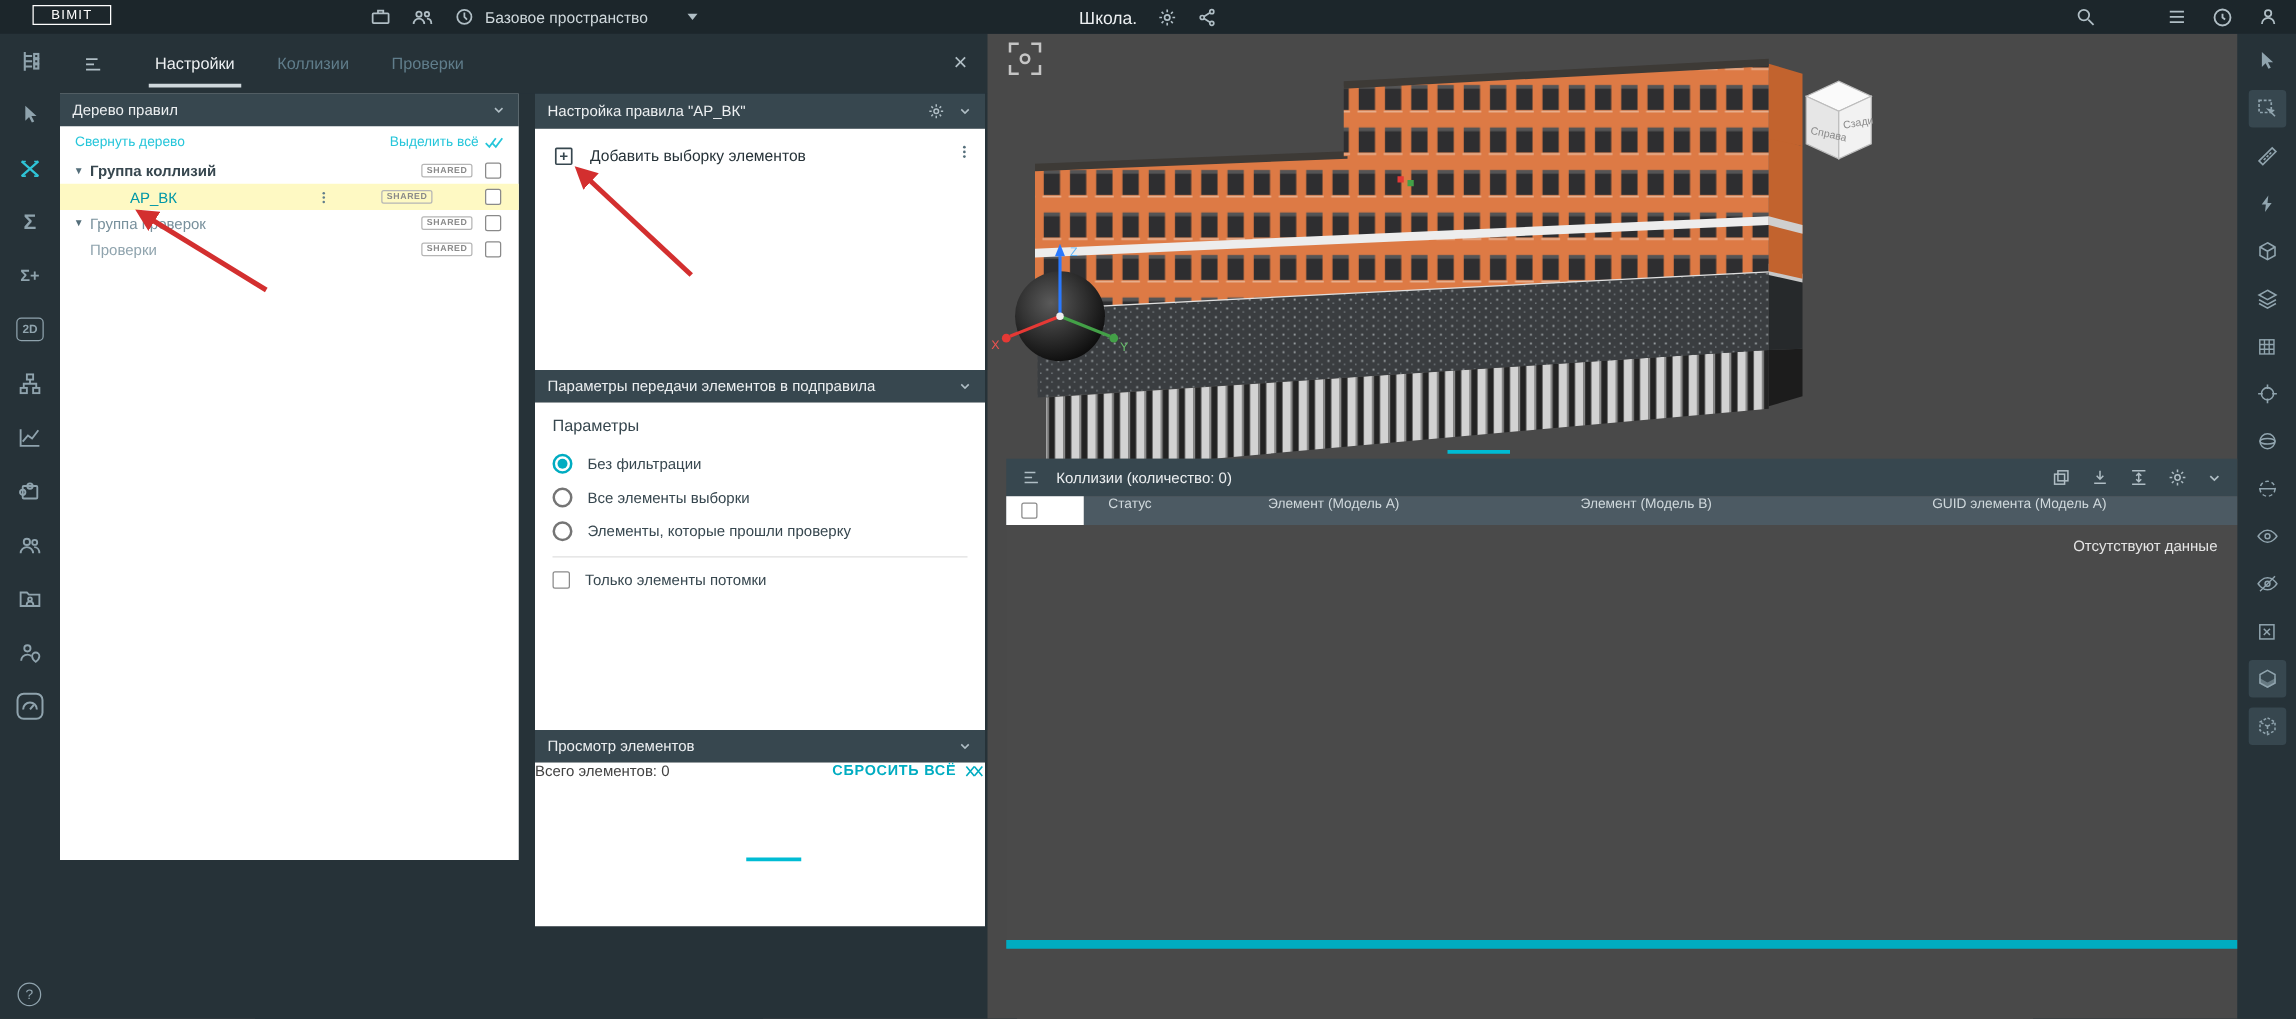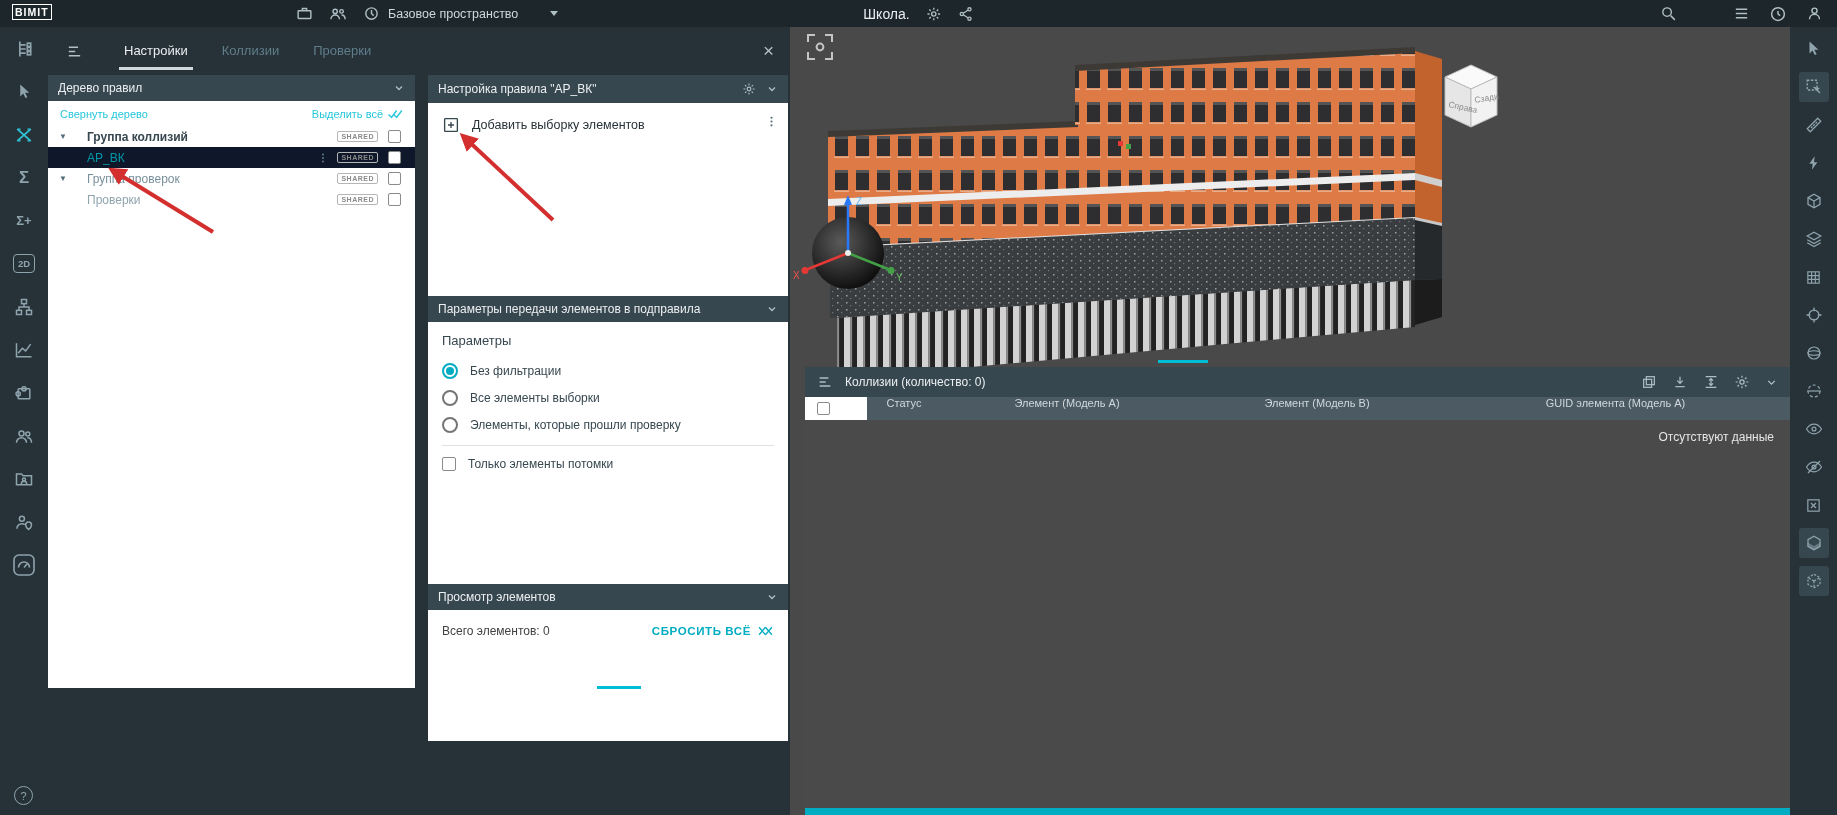--- a/index.html
+++ b/index.html
@@ -7,21 +7,21 @@
   body {
     position:relative;
     background:#263238;
     font-family:"Liberation Sans", sans-serif;
     -webkit-font-smoothing:antialiased;
   }
   svg { display:block; }
 
   
   .topbar { position:absolute; left:0; top:0; width:1837px; height:27px; background:#1C262B; z-index:40; }
-  .logo { position:absolute; left:12px; top:4px; border:1px solid #fff; color:#fff; font-size:10.5px; font-weight:bold; letter-spacing:1px; padding:1px 2px; }
+  .logo { position:absolute; left:26px; top:4px; border:1px solid #fff; color:#fff; font-size:10.5px; font-weight:normal; letter-spacing:1px; padding:1px 14px; }
   .tb-icons-left { position:absolute; left:296px; top:0; height:27px; display:flex; align-items:center; gap:16px; color:#B0BEC5; }
   .workspace { position:absolute; left:388px; top:0; height:27px; width:170px; display:flex; align-items:center; color:#CFD8DC; font-size:12.5px; }
   .workspace .lbl { flex:1; }
   .caret { width:0; height:0; border-left:4px solid transparent; border-right:4px solid transparent; border-top:5px solid #B0BEC5; }
   .tb-center { position:absolute; left:50%; top:0; transform:translateX(-50%); height:27px; display:flex; align-items:center; gap:16px; color:#B0BEC5; }
   .project-title { color:#ECEFF1; font-size:14px; }
   .tb-right { position:absolute; right:14px; top:0; height:27px; display:flex; align-items:center; gap:19px; color:#B0BEC5; }
   .tb-right .gap { width:18px; }
 
   
@@ -47,23 +47,23 @@
   .hdr-icons { margin-left:auto; display:flex; align-items:center; gap:10px; color:#B0BEC5; }
   .chev { color:#B0BEC5; }
 
   
   .tree-panel { position:absolute; left:48px; top:75px; width:367px; height:613px; background:#fff; display:flex; flex-direction:column; }
   .tree-links { display:flex; justify-content:space-between; align-items:center; padding:7px 12px 6px 12px; font-size:11px; color:#26C6DA; }
   .tree-links .link { display:flex; align-items:center; gap:5px; cursor:pointer; }
   .tree-row { height:21px; display:flex; align-items:center; font-size:12px; padding:0 14px 0 8px; }
   .tree-row .caret-sm { width:14px; font-size:8px; color:#546E7A; text-align:center; flex:none; }
   .tree-row .indent { width:14px; flex:none; }
-  .tree-row .lab { margin-left:17px; }
+  .tree-row .lab { margin-left:2px; }
   .tree-row .sp { flex:1; }
-  .tree-row.selected { background:#0f172a; }
+  .tree-row.selected { background:#fef9c3;gap:32px; }
   .lab.n0 { color:#37474F; font-weight:bold; }
   .lab.n1 { color:#0097A7; }
   .lab.n2 { color:#78909C; }
   .lab.n3 { color:#90A4AE; }
   .badge { font-size:7px; font-weight:bold; letter-spacing:.5px; color:#8a8a8a; border:1px solid #b5b5b5; border-radius:2px; padding:1px 3px; margin-right:10px; }
   .dots { color:#607D8B; margin-right:8px; }
 
   .cb { width:13px; height:13px; border:1.6px solid #8a8a8a; border-radius:2px; background:#fff; flex:none; position:relative; }
   .cb.checked { background:#00ACC1; border-color:#00ACC1; }
   .cb.checked::after { content:""; position:absolute; left:3px; top:0px; width:4px; height:8px; border:solid #fff; border-width:0 2px 2px 0; transform:rotate(40deg); }
@@ -76,30 +76,30 @@
   .rule-header { height:28px; }
   .add-block { height:193px; background:#fff; position:relative; flex:none; }
   .add-row { display:flex; align-items:center; gap:12px; padding:13px 14px; color:#263238; font-size:12.5px; cursor:pointer; }
   .add-dots { position:absolute; right:10px; top:12px; color:#546E7A; }
   .transfer-block { height:262px; background:#fff; padding:9px 14px 0 14px; flex:none; }
   .group-label { font-size:13px; color:#37474F; margin:2px 0 9px 0; }
   .opt { display:flex; align-items:center; gap:12px; height:27px; font-size:12px; color:#37474F; cursor:pointer; }
   .divider { height:1px; background:#E0E0E0; margin:7px 0 4px 0; }
   .chkrow { display:flex; align-items:center; gap:12px; height:28px; font-size:12px; color:#37474F; cursor:pointer; }
   .chkrow .cb { width:14px; height:14px; }
-  .preview-block { height:131px; background:#fff; padding:14px; flex:none; }
+  .preview-block { height:131px; background:#fff; flex:none; }
   .preview-row { display:flex; justify-content:space-between; align-items:center; }
   .total { font-size:12px; color:#424242; }
   .reset-btn { display:flex; align-items:center; gap:7px; color:#00ACC1; font-size:11.5px; font-weight:bold; letter-spacing:.6px; cursor:pointer; }
 
   
   .viewport { position:absolute; left:790px; top:27px; width:1000px; height:788px; background:#494949; }
 
   
-  .collisions { position:absolute; left:805px; top:367px; width:985px; height:448px; background:#4A4A4A; display:flex; flex-direction:column; z-index:20; }
+  .collisions { position:absolute; left:805px; top:367px; width:985px; height:392px; background:#4A4A4A; display:flex; flex-direction:column; z-index:20; }
   .col-header { height:30px; background:#37474F; display:flex; align-items:center; padding:0 12px; gap:12px; flex:none; }
   .col-title { color:#ECEFF1; font-size:12px; }
   .col-icons { margin-left:auto; display:flex; align-items:center; gap:15px; color:#B0BEC5; }
   .col-thead { height:23px; background:#4C5A63; display:flex; color:#CFD8DC; font-size:11px; flex:none; }
   .cb-cell { width:62px; height:100%; background:#fff; display:flex; align-items:center; padding-left:12px; flex:none; }
   .th { text-align:center; }
   .th.c1 { width:74px; }
   .th.c2 { width:252px; }
   .th.c3 { width:248px; }
   .th.c4 { flex:1; }

